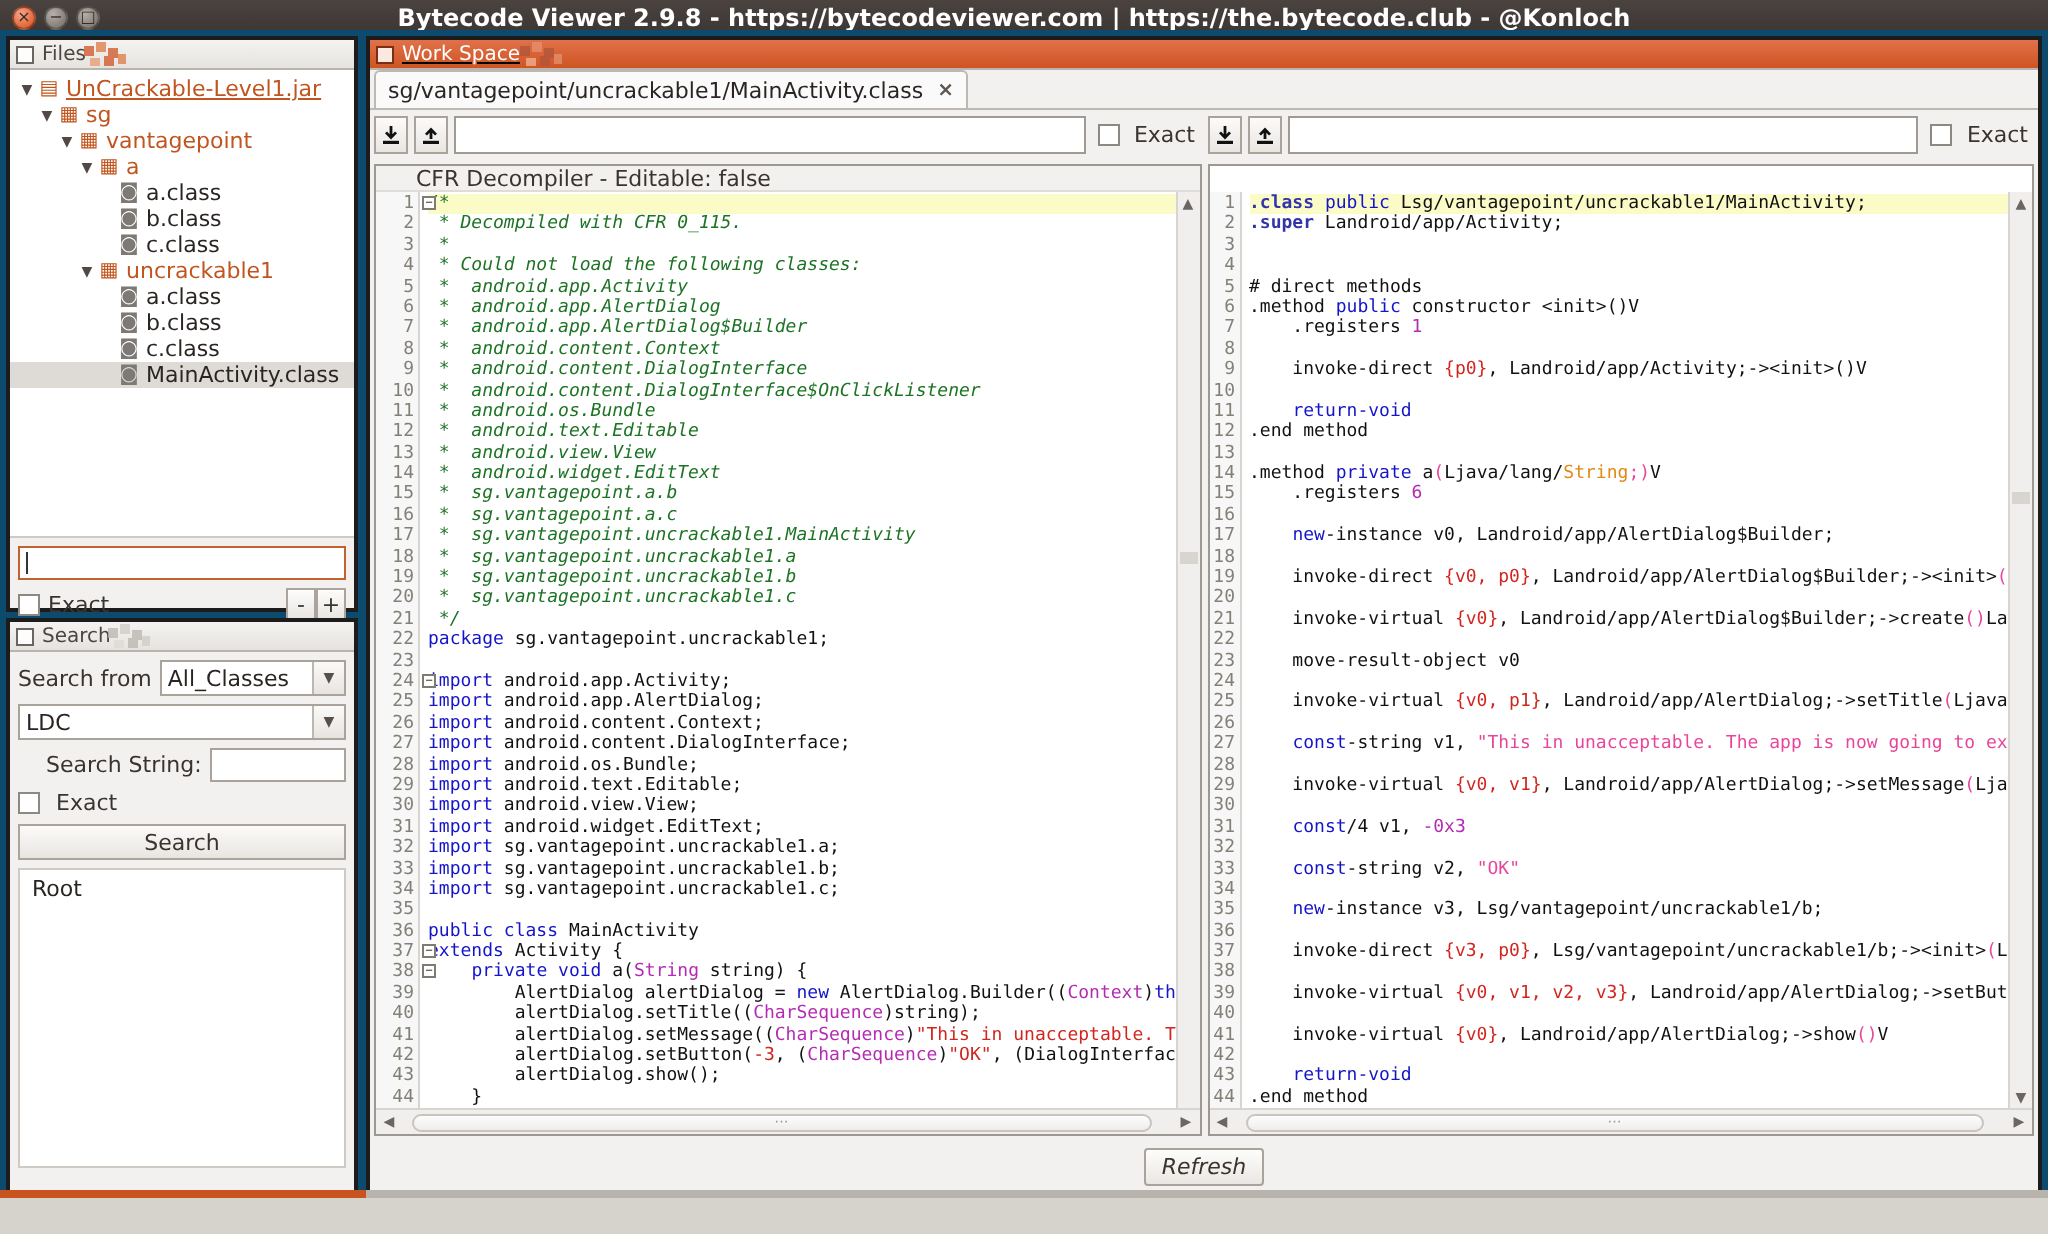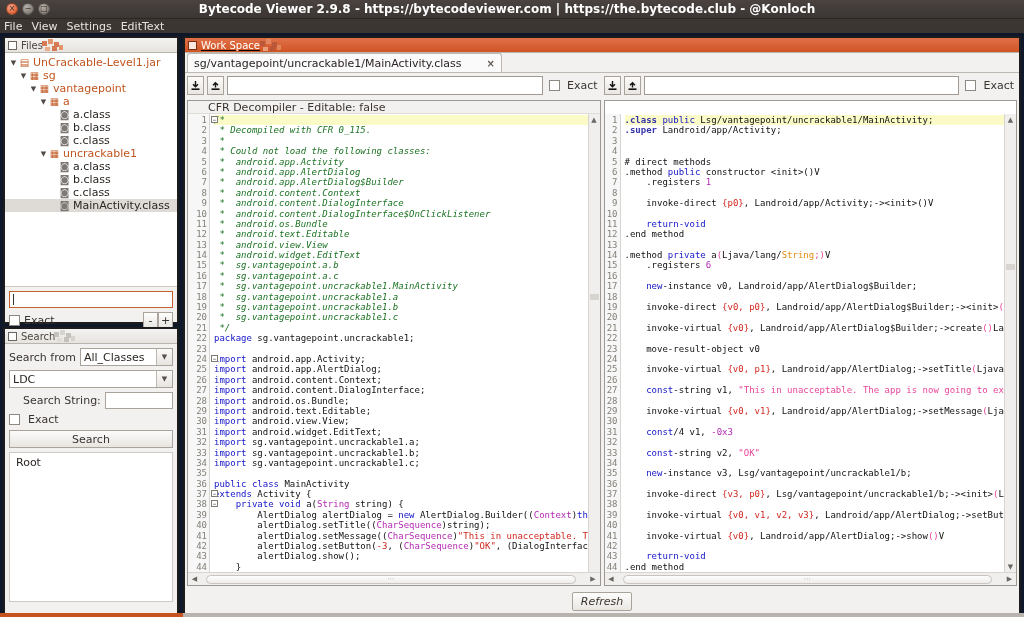--- a/index.html
+++ b/index.html
@@ -37,22 +37,22 @@
   
   .menubar {
     position: absolute; left: 0; top: 19px; width: 1024px; height: 14px;
     background: #3c3633; display: flex; align-items: center;
     padding-left: 4px; gap: 9px;
   }
   .menubar span { color: #e6e2de; font-size: 11px; }
 
   
   .desktop {
-    position: absolute; left: 0; top: 33px; width: 1024px; height: 584px;
-    background: #0f172a;
+    position: absolute; left: 0; top: 15px; width: 1024px; height: 584px;
+    background: #0c4a6e;
   }
 
   
   .iframe-win { position: absolute; background: #f2f1f0;
                 border: 2px solid #1c1c1c; }
   .iframe-title {
     height: 15px; background: linear-gradient(#f4f3f1, #e6e3df);
     border-bottom: 1px solid #b9b4ae;
     display: flex; align-items: center; padding-left: 3px; gap: 4px;
     position: relative; overflow: hidden;
@@ -71,21 +71,21 @@
   .trow { height: 13px; display: flex; align-items: center; font-size: 11px;
           color: #2a2522; white-space: nowrap; }
   .trow.selected { background: #dedbd6; }
   .twist { width: 9px; text-align: center; font-size: 7px; color: #504945; }
   .twist.blank { color: transparent; }
   .tico { width: 13px; text-align: center; font-size: 10px; line-height: 1; }
   .tico.jar { color: #c0561f; }
   .tico.pkg { color: #c0561f; font-weight: bold; }
   .tico.cls { color: #7d7a76; }
   .tlabel { padding-left: 2px; }
-  .tlabel.jar { color: #c1551f; }
+  .tlabel.jar { color: #c1551f; text-decoration: underline; }
   .tlabel.pkg { color: #c1551f; }
   .tlabel.cls { color: #2a2522; }
 
   .files-search-row { padding: 4px 4px 0 4px; }
   .txtfield {
     width: 100%; height: 17px; background: #ffffff;
     border: 1px solid #c2622f; font-size: 11px; padding: 0 3px;
     display: flex; align-items: center; color: #222;
   }
   .caret { width: 1px; height: 11px; background: #333; }
@@ -129,21 +129,21 @@
 
   
   #ws-win { left: 183px; top: 3px; width: 838px; height: 578px; }
   .ws-body { background: #f2f1f0; height: 561px; position: relative; }
 
   .tabbar { height: 20px; background: #f2f1f0; border-bottom: 1px solid #bdb8b2;
             display: flex; align-items: flex-end; padding-left: 2px; }
   .doc-tab {
     height: 19px; background: #fbfafa; border: 1px solid #bdb8b2;
     border-bottom: none; border-radius: 3px 3px 0 0;
-    display: flex; align-items: center; padding: 0 6px; gap: 25px;
+    display: flex; align-items: center; padding: 0 6px; gap: 7px;
     font-size: 11px; color: #2a2522;
   }
   .doc-tab .x { font-size: 10px; color: #5c5650; font-weight: bold; }
 
   .toolbar { height: 22px; display: flex; align-items: center;
              padding: 2px 2px 0 2px; gap: 3px; }
   .tb-icon {
     width: 18px; height: 19px; border: 1px solid #a9a39c;
     background: linear-gradient(#fcfbfa, #e9e6e2);
     display: flex; align-items: center; justify-content: center;

